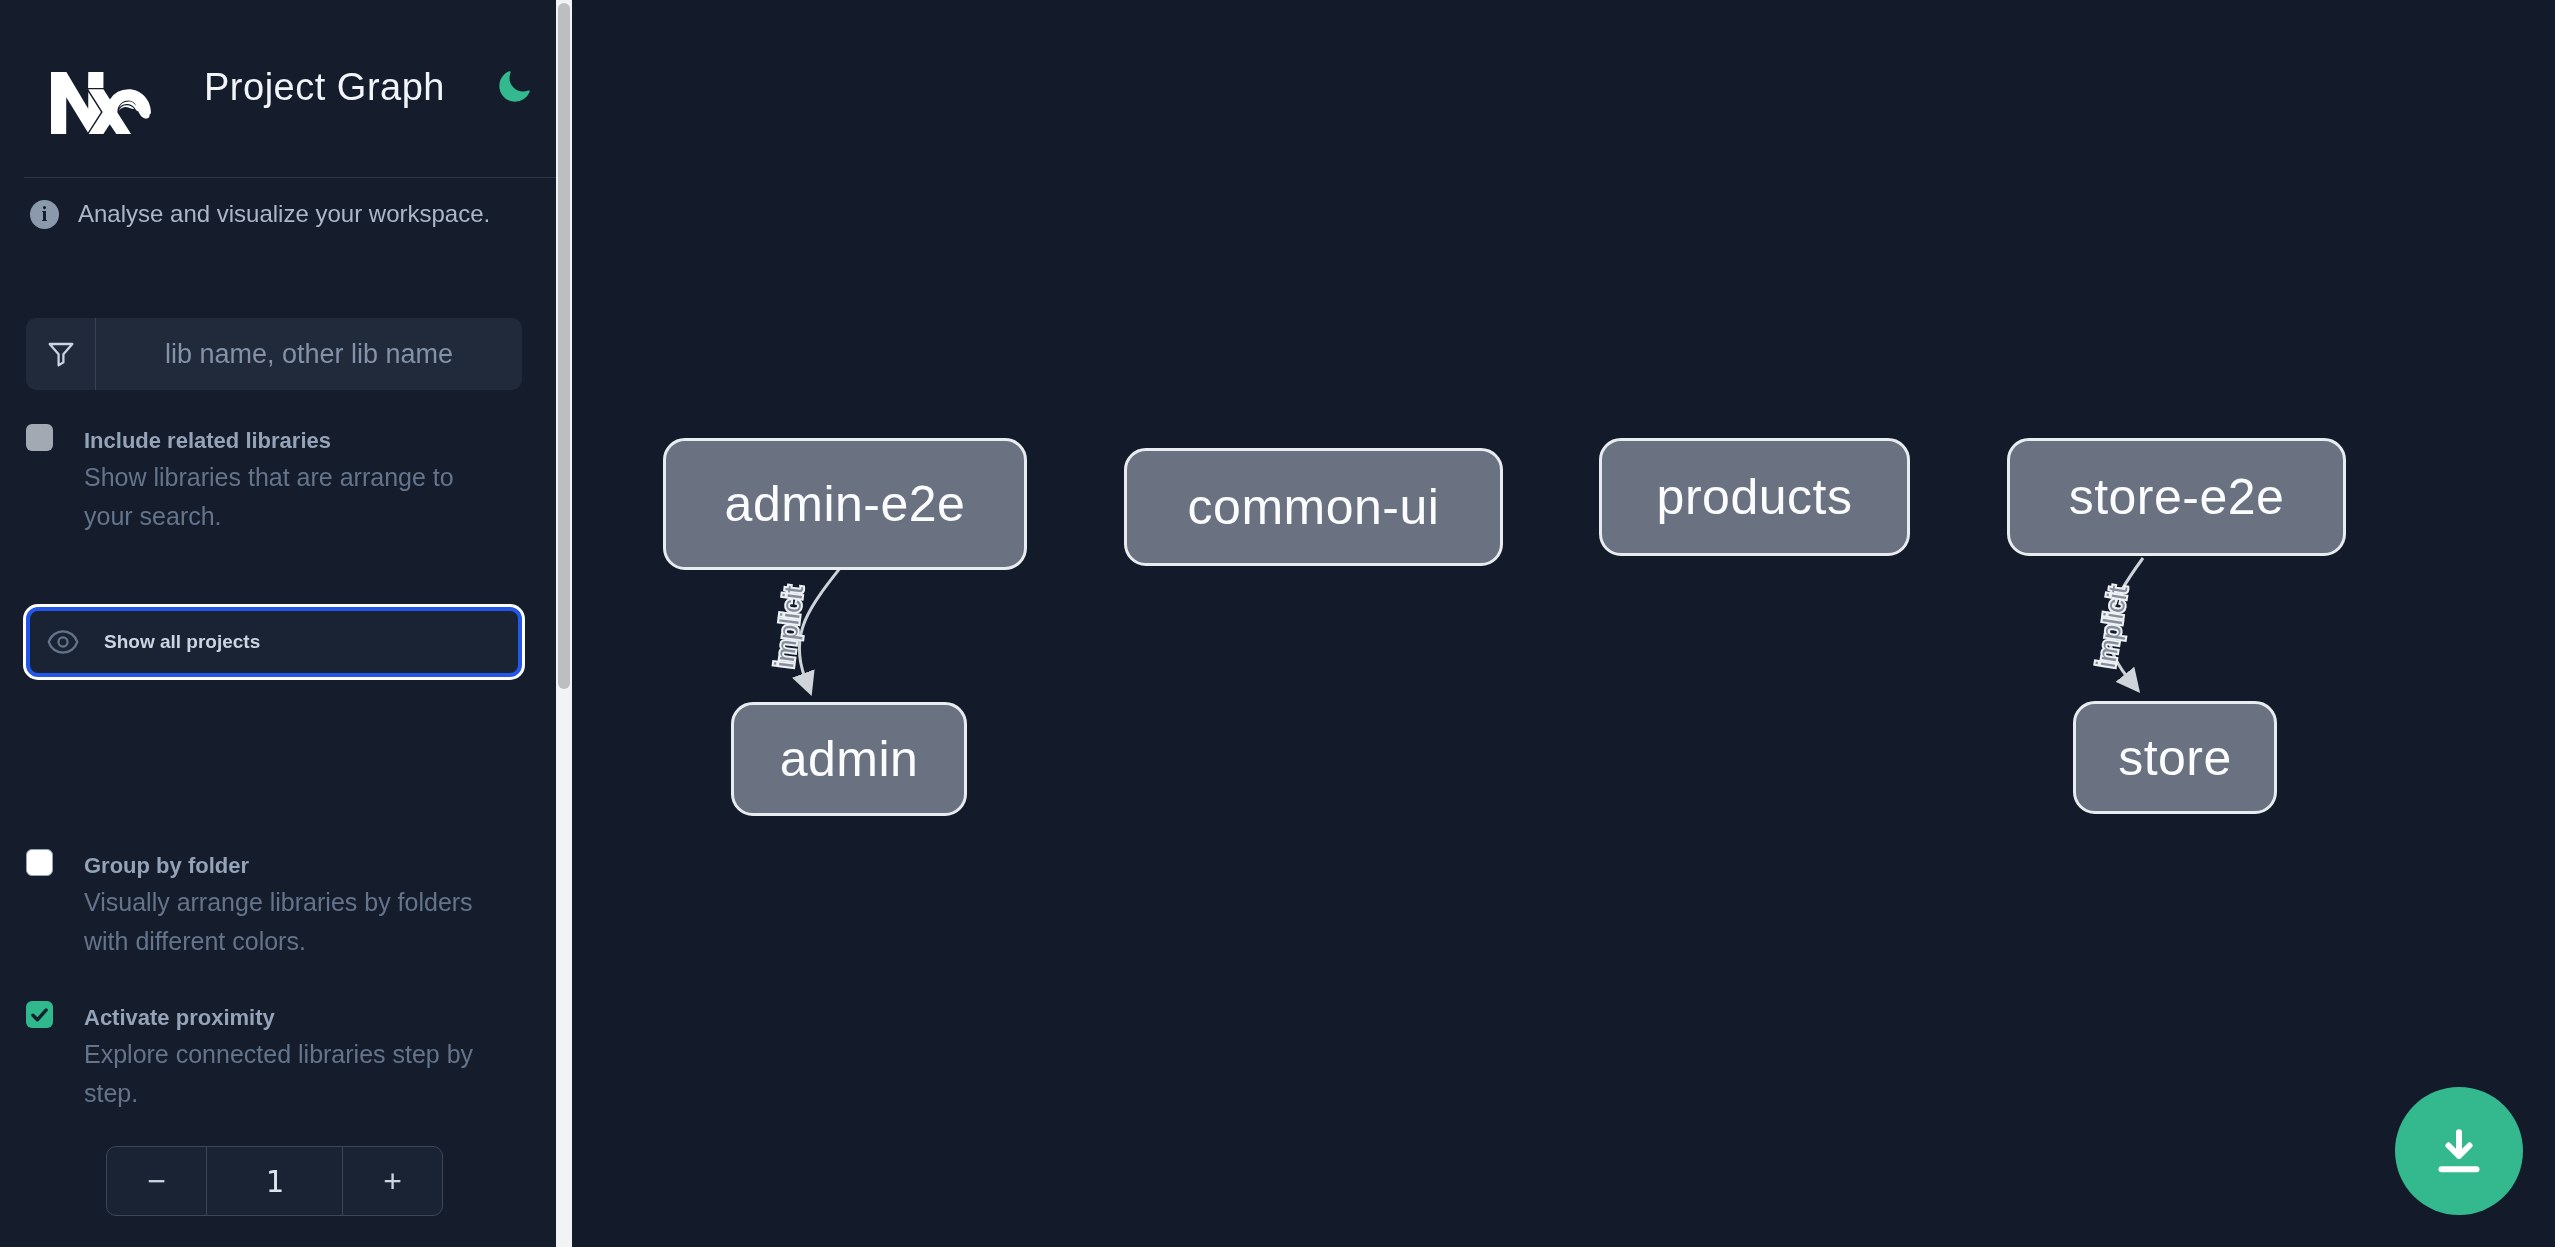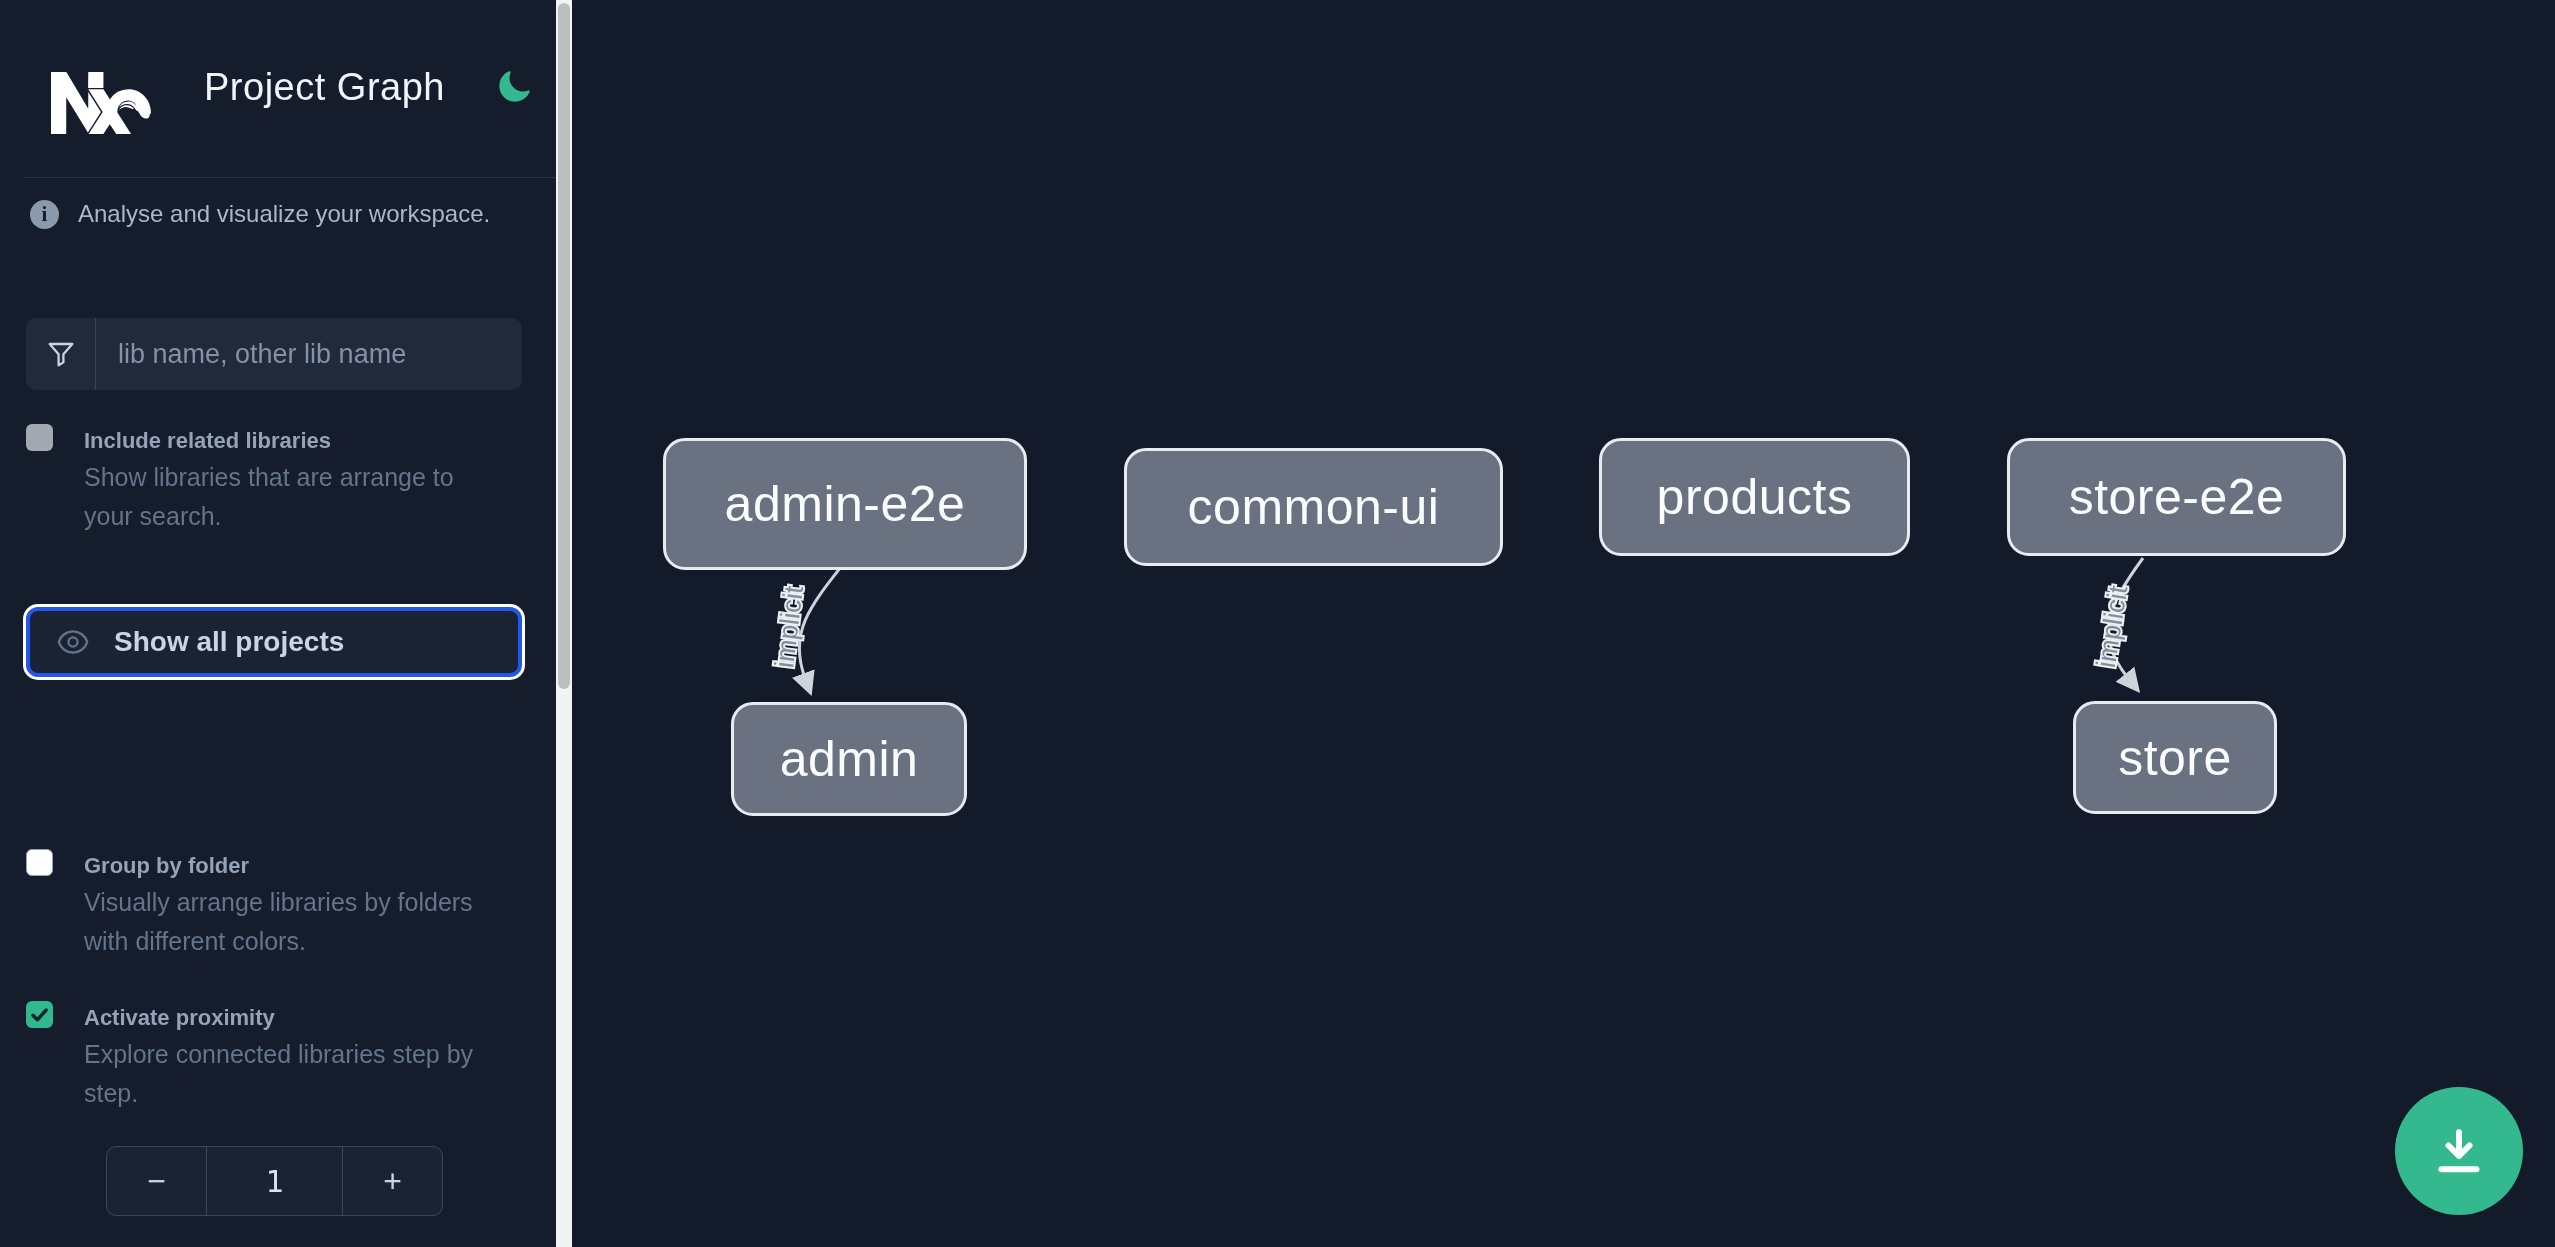--- a/index.html
+++ b/index.html
@@ -15,33 +15,33 @@
   .theme-btn svg{width:36px;height:36px;}
   .info-row{position:absolute;left:30px;top:199px;display:flex;align-items:center;gap:19px;}
   .info-icon{width:29px;height:29px;border-radius:50%;background:#8b99ad;color:#151c2c;
              display:flex;align-items:center;justify-content:center;
              font-family:"Liberation Serif","DejaVu Serif",serif;font-weight:700;font-size:21px;}
   .info-text{font-size:24px;color:#aab7c9;line-height:30px;}
   .searchbox{position:absolute;left:26px;top:318px;width:496px;height:72px;background:#202a3b;border-radius:10px;display:flex;align-items:stretch;}
   .search-icon-cell{width:69px;display:flex;align-items:center;justify-content:center;border-right:1px solid #37435a;}
   .search-icon-cell svg{width:32px;height:32px;stroke:#cbd5e1;}
   .searchbox input{flex:1;background:transparent;border:none;outline:none;color:#e2e8f0;
-                   font-size:27px;padding:0 22px;font-family:inherit;}
+                   font-size:27px;padding:0 22px;font-family:inherit;text-align:center;}
   .searchbox input::placeholder{color:#8392a8;opacity:1;}
   .opt-row{position:absolute;left:26px;width:470px;}
   .opt-label{position:absolute;left:58px;top:-4px;font-size:22px;font-weight:700;color:#94a3b8;white-space:nowrap;margin-top:8px;}
   .opt-desc{position:absolute;left:58px;top:34px;width:392px;font-size:25px;line-height:39px;color:#64748b;}
   .cbx{position:absolute;left:0;top:0;width:27px;height:27px;border-radius:6px;cursor:pointer;}
   .cbx.gray{background:#a3a9b3;}
   .cbx.white{background:#ffffff;border:1px solid #94a3b8;box-sizing:border-box;}
   .cbx.green{background:#31b98e;display:flex;align-items:center;justify-content:center;}
   .cbx.green svg{width:21px;height:21px;}
   .sb-btn{position:absolute;left:26px;width:496px;height:70px;border-radius:10px;background:#1a2334;
-          display:flex;align-items:center;gap:24px;padding:0 0 0 26px;box-sizing:border-box;
-          color:#cbd5e1;font-size:28px;font-weight:600;font-family:inherit;cursor:pointer;border:2px solid #3b4759;}
+          display:flex;align-items:center;gap:24px;padding:0 0 0 16px;box-sizing:border-box;
+          color:#cbd5e1;font-size:19px;font-weight:600;font-family:inherit;cursor:pointer;border:2px solid #3b4759;}
   .sb-btn svg{width:34px;height:34px;stroke:#64748b;flex:none;}
   .sb-btn.focused{border:4px solid #2257e7;box-shadow:0 0 0 3px #ffffff;border-radius:12px;}
   .stepper{position:absolute;left:106px;top:1146px;width:337px;height:70px;display:flex;
            border:1px solid #3b4759;border-radius:10px;box-sizing:border-box;background:#1a2334;overflow:hidden;}
   .step-btn{width:99px;border:none;background:transparent;color:#cbd5e1;font-size:32px;cursor:pointer;font-family:inherit;}
   .step-val{flex:1;display:flex;align-items:center;justify-content:center;color:#dbe3ec;
             font-family:"DejaVu Sans Mono","Liberation Mono",monospace;font-size:30px;
             border-left:1px solid #3b4759;border-right:1px solid #3b4759;}
   
   .scroll-track{position:absolute;left:556px;top:0;width:16px;height:1247px;background:#f2f3f4;}

